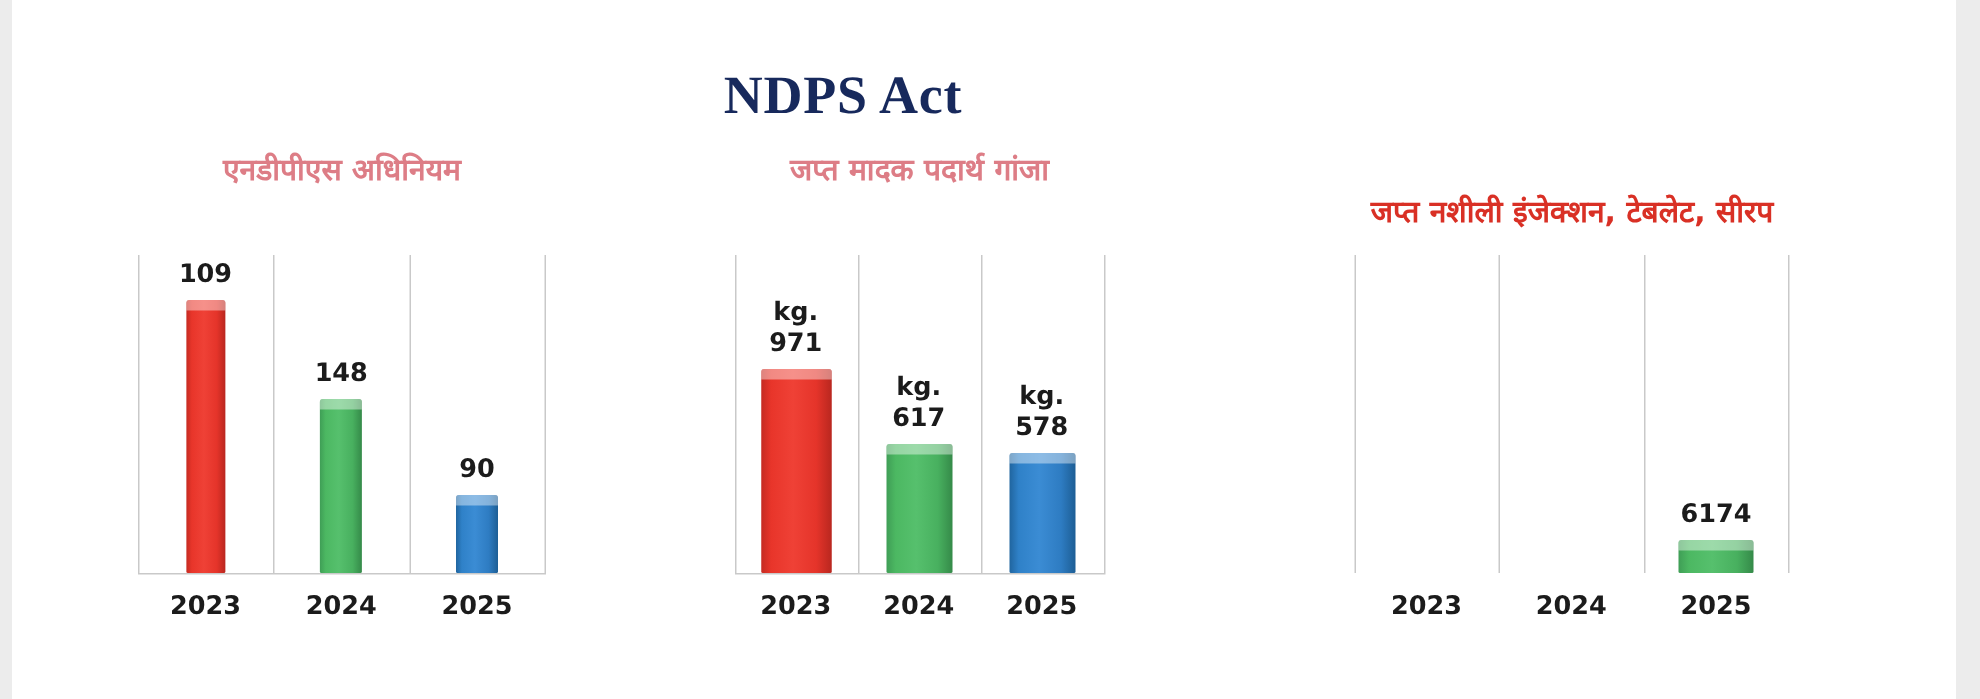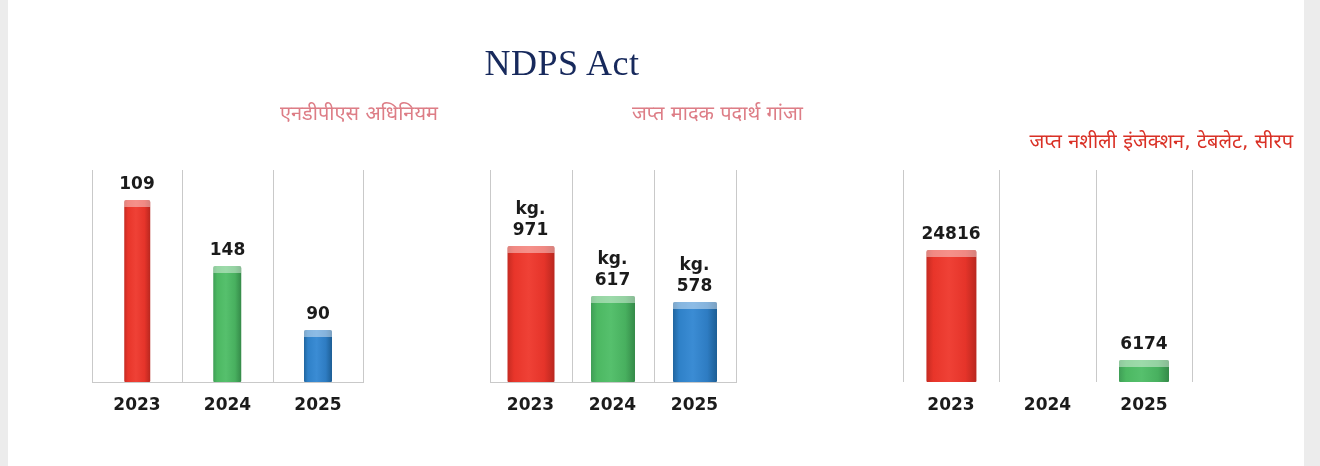--- a/index.html
+++ b/index.html
@@ -24,44 +24,44 @@
   }
 
   
   #main-title {
     position: absolute;
     left: 0;
     top: 42px;
     width: 1108px;
     text-align: center;
     font-family: "Liberation Serif", "DejaVu Serif", serif;
-    font-weight: normal;
+    font-weight: bold;
     font-size: 36px;
     letter-spacing: 0.5px;
     color: #17295c;
   }
 
   
   .panel {
     position: absolute;
     top: 100px;
     height: 360px;
   }
   #panel-0 { left: 10px;  width: 420px; }
   #panel-1 { left: 415px; width: 380px; }
   #panel-2 { left: 795px; width: 490px; }
 
   .panel-heading {
     position: absolute;
     top: 0;
     left: 0;
     width: 100%;
-    text-align: right;
-    font-family: "DejaVu Sans", "Liberation Sans", sans-serif;
-    font-weight: 400;
+    text-align: center;
+    font-family: "DejaVu Sans", "Liberation Sans", sans-serif;
+    font-weight: 700;
     font-size: 20px;
     line-height: 26px;
     white-space: nowrap;
   }
   .heading-soft { color: #dd7d86; }
   .heading-strong { color: #d93025; margin-top: 28px; }
 
   
   .plot {
     position: absolute;
@@ -244,24 +244,20 @@
     <div class="panel-heading heading-strong">जप्त नशीली इंजेक्शन, टेबलेट, सीरप</div>
     <div class="plot" id="plot-2">
       <div class="plot-inner">
         <div class="gridline" style="left:0px;"></div>
         <div class="gridline" style="left:96px;"></div>
         <div class="gridline" style="left:193px;"></div>
         <div class="gridline" style="left:289px;"></div>
         <div class="baseline hidden"></div>
 
         <div class="cat" style="left:0px;width:96px;">
-          <div class="bar-wrap">
-            <div class="value-label">24816</div>
-            <div class="bar red" style="width:50px;height:132px;"></div>
-          </div>
           <div class="tick-label">2023</div>
         </div>
 
         <div class="cat" style="left:96px;width:97px;">
           <div class="tick-label">2024</div>
         </div>
 
         <div class="cat" style="left:193px;width:96px;">
           <div class="bar-wrap">
             <div class="value-label">6174</div>

